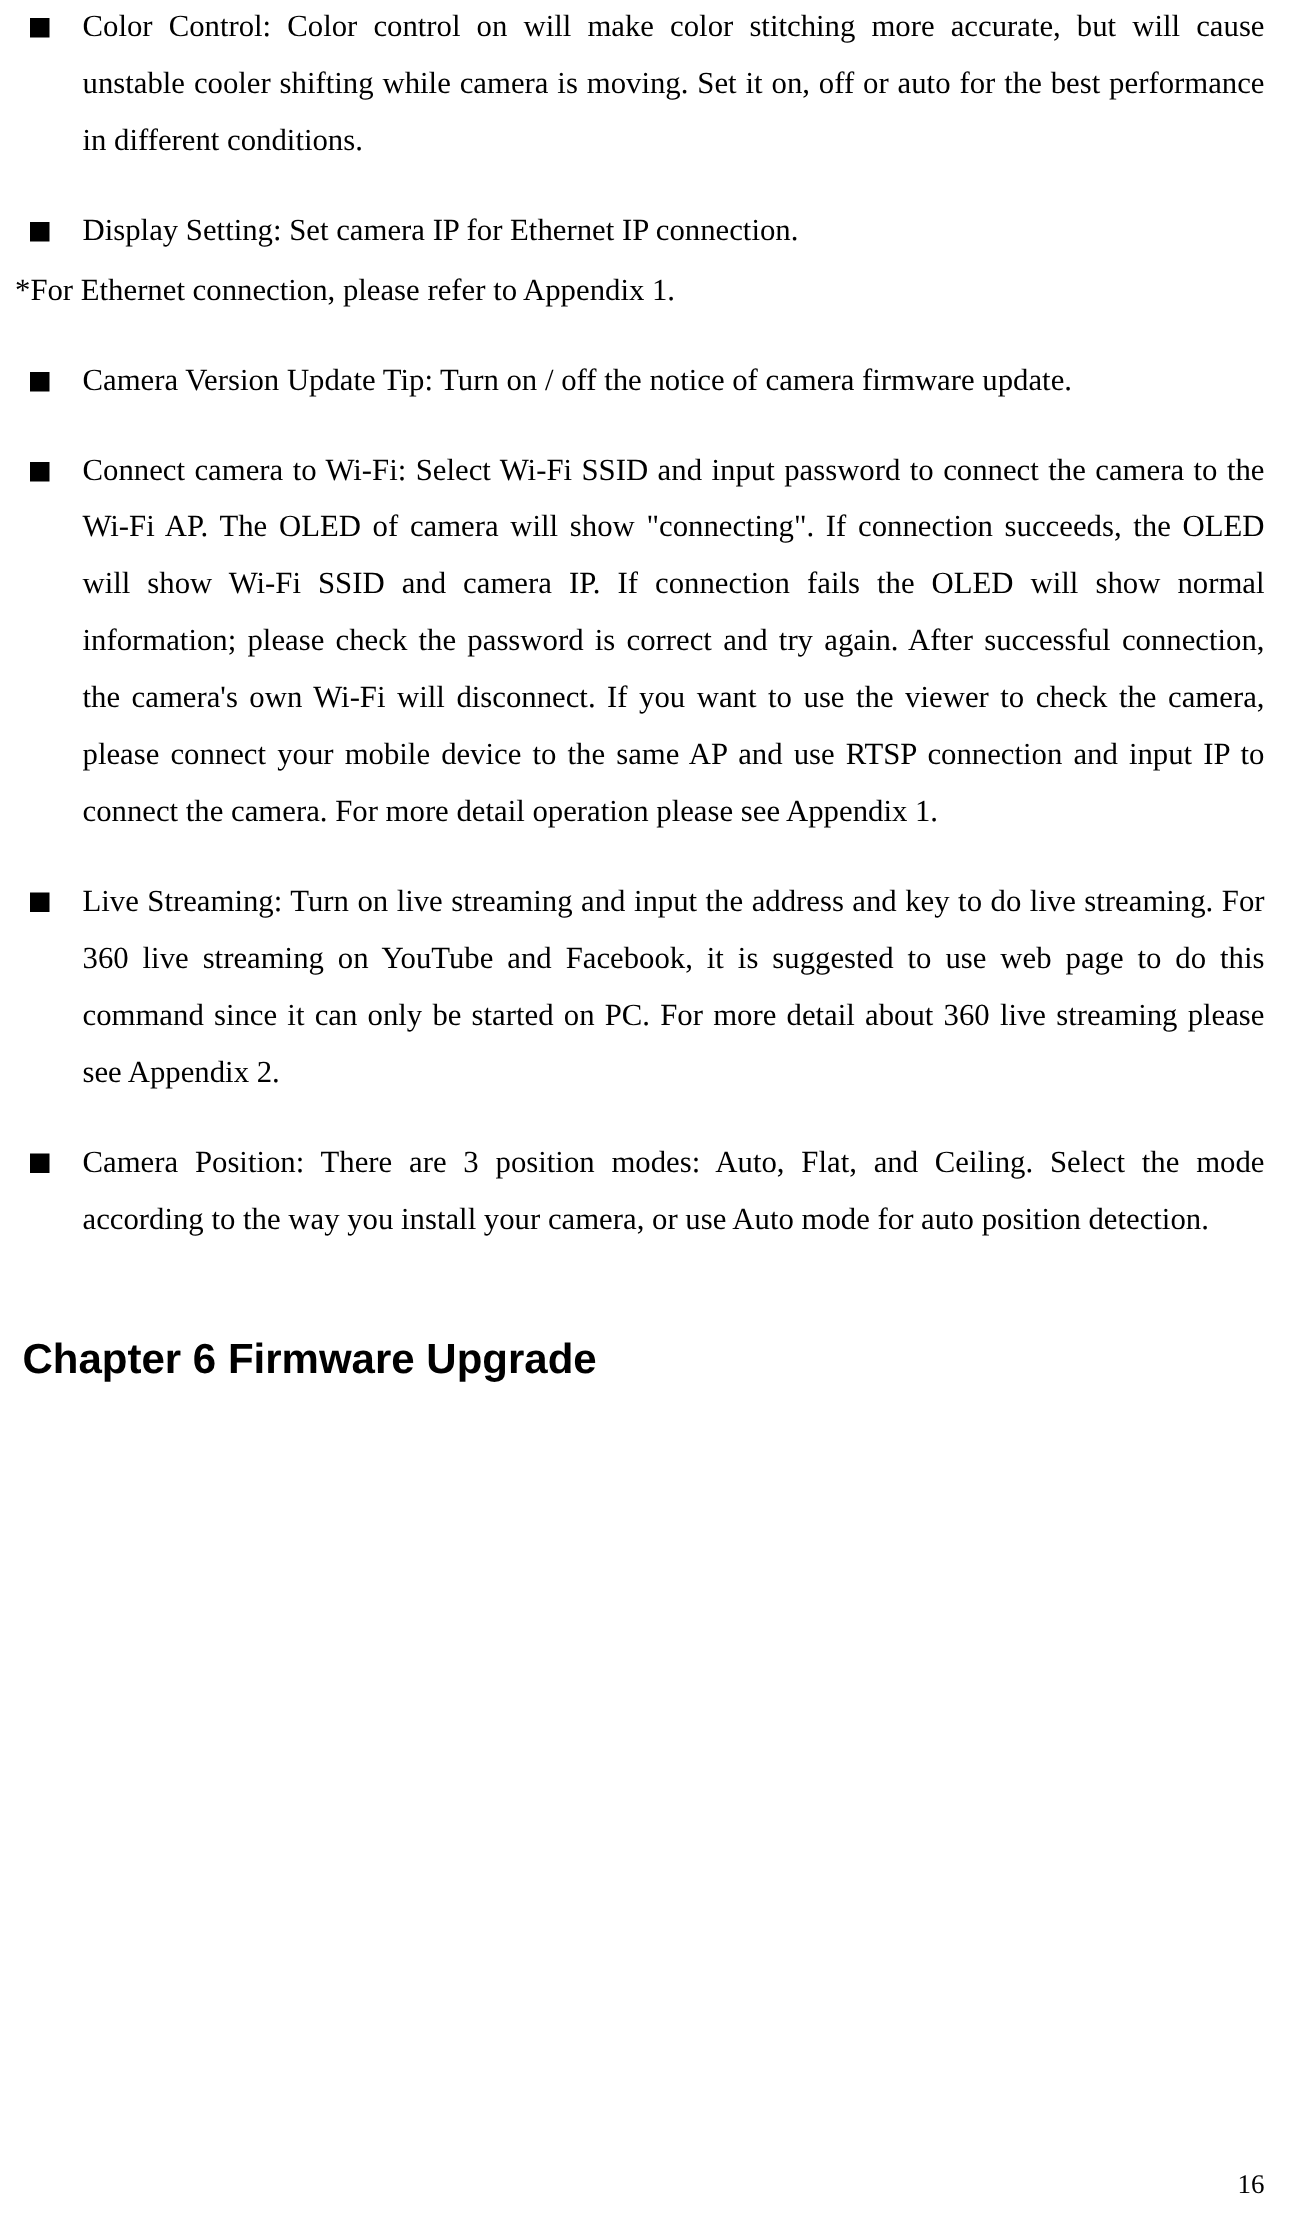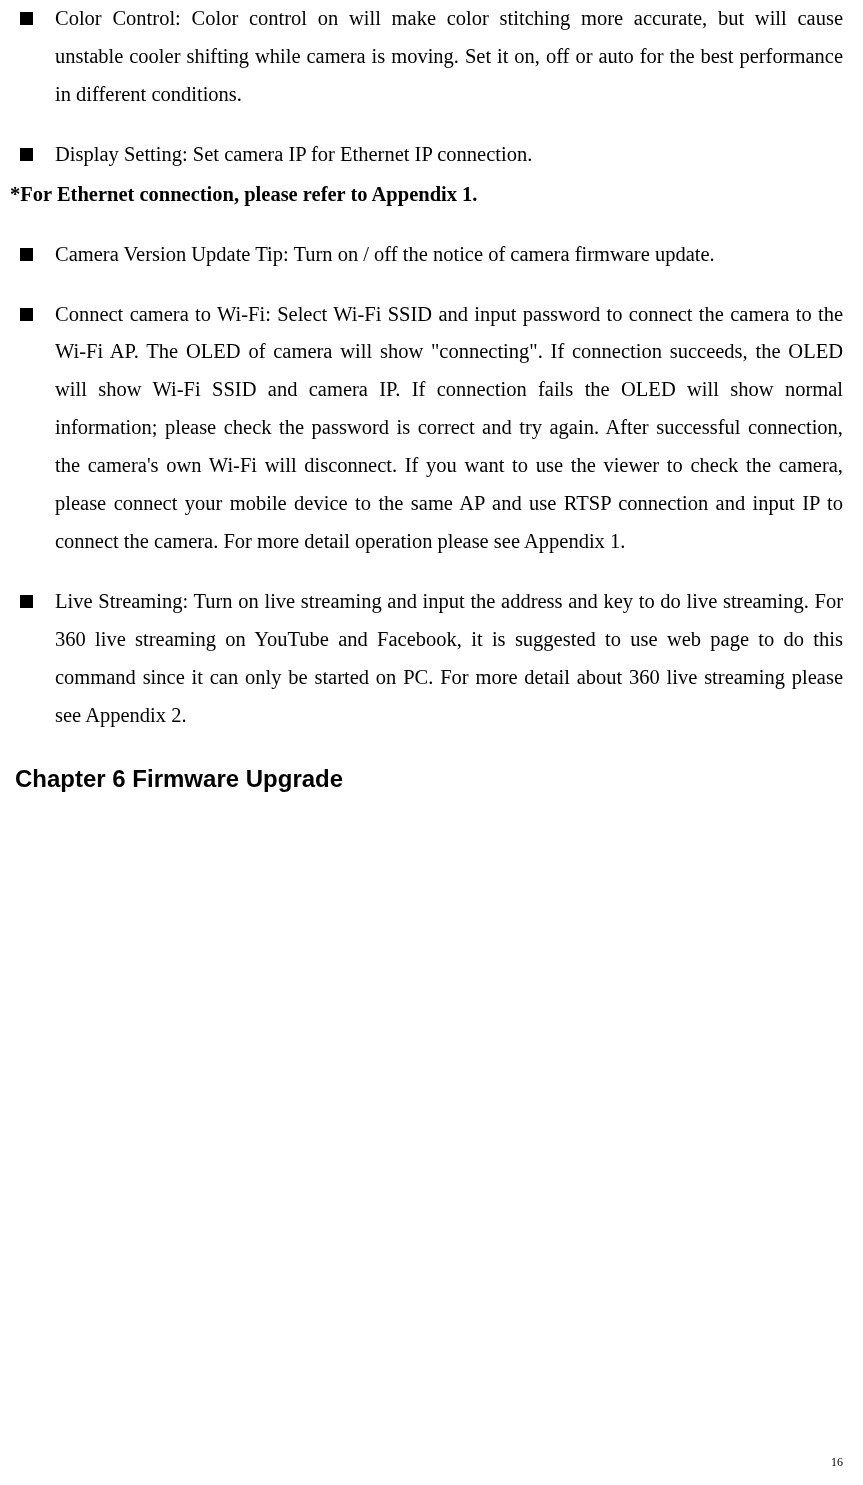--- a/index.html
+++ b/index.html
@@ -36,38 +36,38 @@
       margin-right: 22px;
     }
     .bullet-text {
       flex: 1;
       text-align: justify;
     }
     .bold {
       font-weight: normal;
     }
     .note-line {
-      font-weight: bold;
+      font-weight: normal;
       margin-left: -35px;
       margin-bottom: 22px;
     }
     .chapter-heading {
       font-family: Arial, Helvetica, sans-serif;
       font-weight: bold;
-      font-size: 24px;
-      margin-top: 28px;
+      font-size: 28px;
+      margin-top: 55px;
       margin-bottom: 28px;
       margin-left: -30px;
       line-height: 1.3;
     }
     .page-number {
       position: absolute;
       bottom: 12px;
       right: 20px;
-      font-size: 12px;
+      font-size: 18px;
     }
     .fragment-top {
       margin-bottom: 22px;
       text-align: justify;
     }
   </style>
 </head>
 <body>
 
 <div class="content">
@@ -103,18 +103,24 @@
     </div>
   </div>
 
   <div class="bullet-item">
     <div class="bullet-marker"></div>
     <div class="bullet-text">
       <span class="bold">Live Streaming: </span><span>Turn on live streaming and input the address and key to do live streaming. For 360 live streaming on YouTube and Facebook, it is suggested to use web page to do this command since it can only be started on PC. For more detail about 360 live streaming please see Appendix 2.</span>
     </div>
   </div>
 
+  <div class="bullet-item">
+    <div class="bullet-marker"></div>
+    <div class="bullet-text">
+      <span class="bold">Camera Position: </span><span>There are 3 position modes: Auto, Flat, and Ceiling. Select the mode according to the way you install your camera, or use Auto mode for auto position detection.</span>
+    </div>
+  </div>
 
   <div class="chapter-heading">Chapter 6 Firmware Upgrade</div>
 
 </div>
 
 <div class="page-number">16</div>
 
 </body></html>

